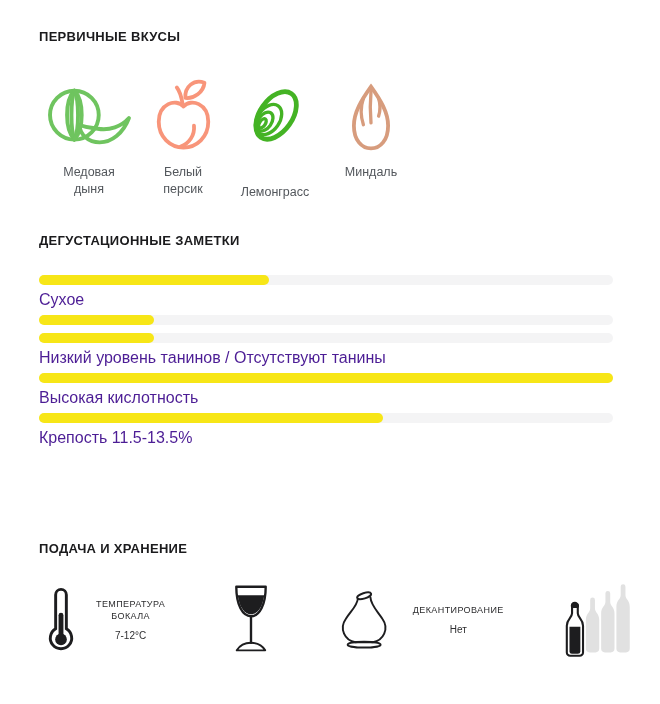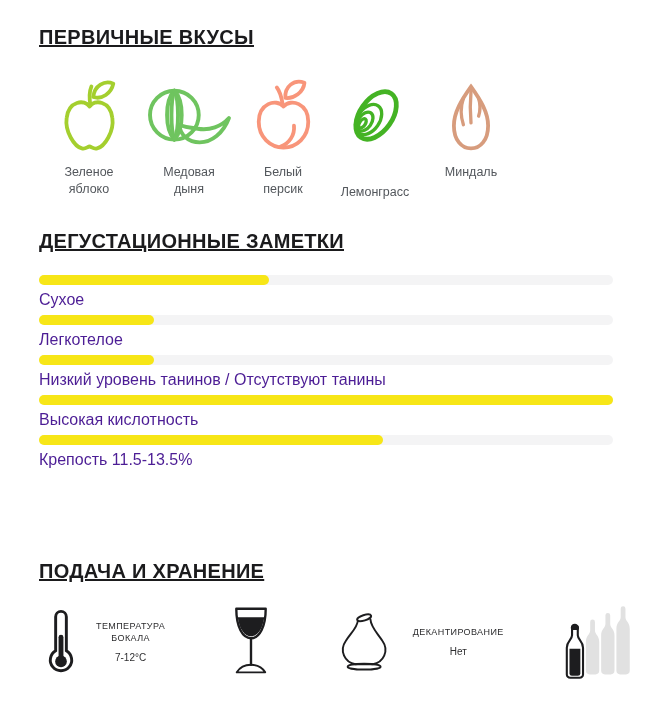--- a/index.html
+++ b/index.html
@@ -2,22 +2,22 @@
 <html><head>
 <meta charset="utf-8">
 <style>
   html,body{margin:0;padding:0;background:#fff;}
   .page{
     width:660px;height:704px;box-sizing:border-box;
     background:#fff;padding:0 0 0 39px;overflow:hidden;
     font-family:"Liberation Sans",sans-serif;
   }
   .heading{
-    margin:0;font-size:20px;font-weight:700;color:#1b1b1d;
-    letter-spacing:0.3px;line-height:24px;text-decoration:underline;
+    margin:0;font-size:13px;font-weight:700;color:#1b1b1d;
+    letter-spacing:0.3px;line-height:24px;
   }
   .h-flavors{padding-top:25px;}
   .h-notes{margin-top:28px;}
   .h-serving{margin-top:92px;}
 
   
   .flavors{display:flex;margin-top:24px;align-items:flex-start;}
   .flavor{display:flex;flex-direction:column;align-items:center;}
   .fl-1{width:100px;} .fl-2{width:100px;} .fl-3{width:88px;} .fl-4{width:96px;gap:20px;} .fl-5{width:96px;}
   .ficon{height:84px;display:flex;align-items:flex-end;justify-content:center;}
@@ -48,33 +48,20 @@
 </head>
 <body>
 
 <div class="page">
 
   <section>
     <h2 class="heading h-flavors">ПЕРВИЧНЫЕ ВКУСЫ</h2>
 
     <div class="flavors">
 
-      <div class="flavor fl-1">
-        <div class="ficon">
-          <svg width="61" height="80" viewBox="0 0 64 84">
-            <g fill="none" stroke="currentColor" stroke-width="4" stroke-linecap="round" stroke-linejoin="round" color="#a4cf2e">
-              <path d="M33 30 C32 24 31 17 34 10"></path>
-              <path d="M36 21 C37 9 48 3 57 7 C55 17 45 24 36 21 Z"></path>
-              <path d="M32 31 C27 23 10 25 8 43 C6 57 16 73 24 75 C28 76 30 73 32 73 C34 73 36 76 40 75 C48 73 58 57 56 43 C54 25 37 23 32 31 Z"></path>
-            </g>
-          </svg>
-        </div>
-        <div class="flabel">Зеленое
-яблоко</div>
-      </div>
 
       <div class="flavor fl-2">
         <div class="ficon">
           <svg width="88" height="78" viewBox="0 0 90 80">
             <g fill="none" stroke="currentColor" stroke-width="4" stroke-linecap="round" stroke-linejoin="round" color="#6fc45f">
               <circle cx="30" cy="37" r="25"></circle>
               <path d="M30 12 C20 22 20 52 30 62"></path>
               <path d="M30 12 C26 22 26 52 30 62"></path>
               <path d="M30 12 C35 22 35 52 30 62"></path>
               <path d="M30 12 C40 22 40 52 30 62"></path>
@@ -140,21 +127,20 @@
         <div class="track" style="background: rgb(244, 244, 245);">
           <div class="fill" style="width: 40%; background: rgb(247, 230, 23);"></div>
         </div>
         <div class="barlabel">Сухое</div>
       </div>
 
       <div class="bargroup">
         <div class="track" style="background: rgb(244, 244, 245);">
           <div class="fill" style="width: 20%; background: rgb(247, 230, 23);"></div>
         </div>
-        <div class="barlabel">Легкотелое</div>
       </div>
 
       <div class="bargroup">
         <div class="track" style="background: rgb(244, 244, 245);">
           <div class="fill" style="width: 20%; background: rgb(247, 230, 23);"></div>
         </div>
         <div class="barlabel">Низкий уровень танинов / Отсутствуют танины</div>
       </div>
 
       <div class="bargroup">

